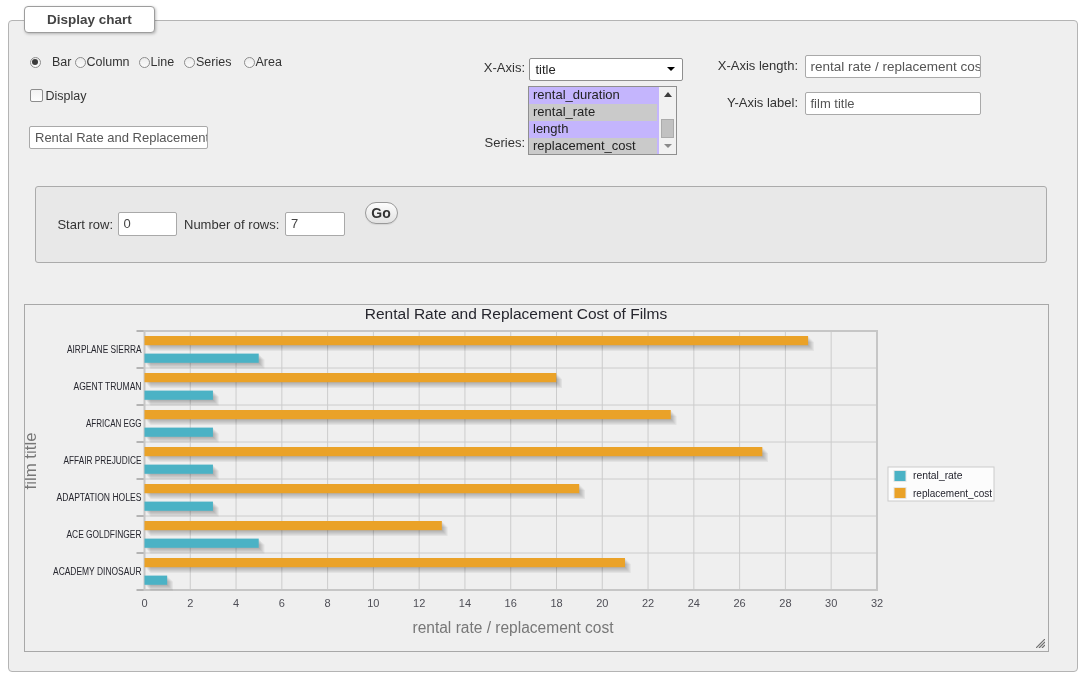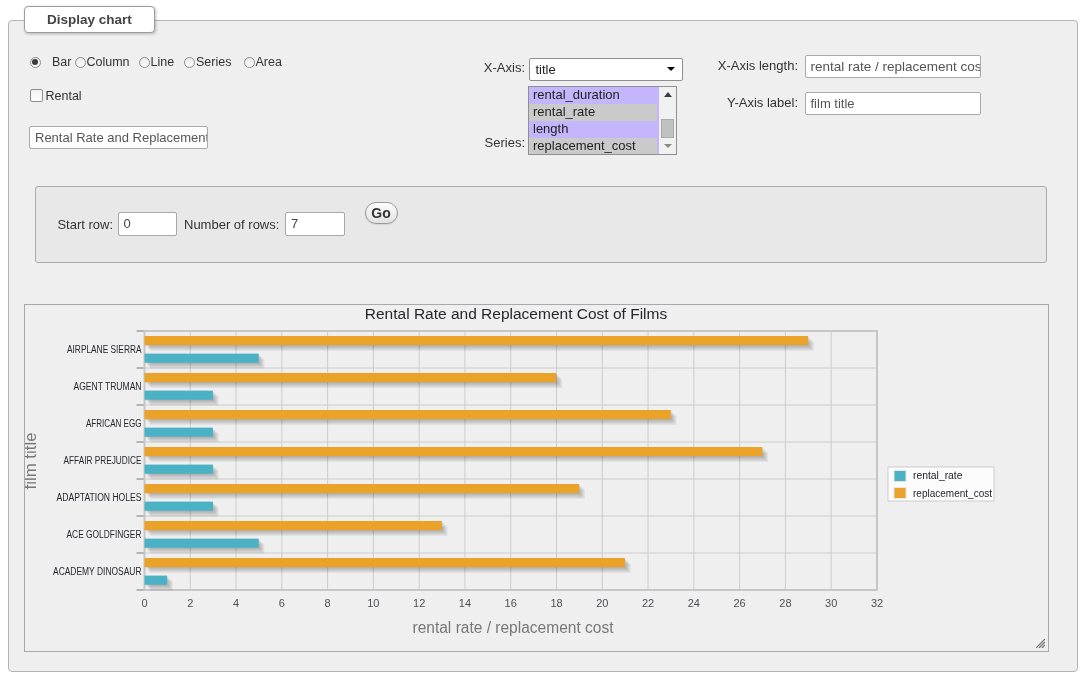--- a/index.html
+++ b/index.html
@@ -38,21 +38,21 @@
 <span class="radio" style="left:74.5px;"></span>
 <span class="rlab" style="left:86.5px;">Column</span>
 <span class="radio" style="left:139px;"></span>
 <span class="rlab" style="left:150.5px;">Line</span>
 <span class="radio" style="left:184px;"></span>
 <span class="rlab" style="left:196px;">Series</span>
 <span class="radio" style="left:243.5px;"></span>
 <span class="rlab" style="left:255.5px;">Area</span>
 
 <span class="checkbox"></span>
-<span class="rlab" style="left:45.5px;top:88.5px;">Rental</span>
+<span class="rlab" style="left:45.5px;top:88.5px;">Display</span>
 
 <div class="inp" style="left:29px;top:126px;width:179px;height:23px;line-height:21px;">Rental Rate and Replacement Cost of Films</div>
 
 <div class="lab" style="left:425px;top:60px;width:100px;">X-Axis:</div>
 <div class="sel">title<span class="arr"></span></div>
 <div class="listbox">
   <div class="it">rental_duration</div>
   <div class="it sel2">rental_rate</div>
   <div class="it">length</div>
   <div class="it sel2">replacement_cost</div>

